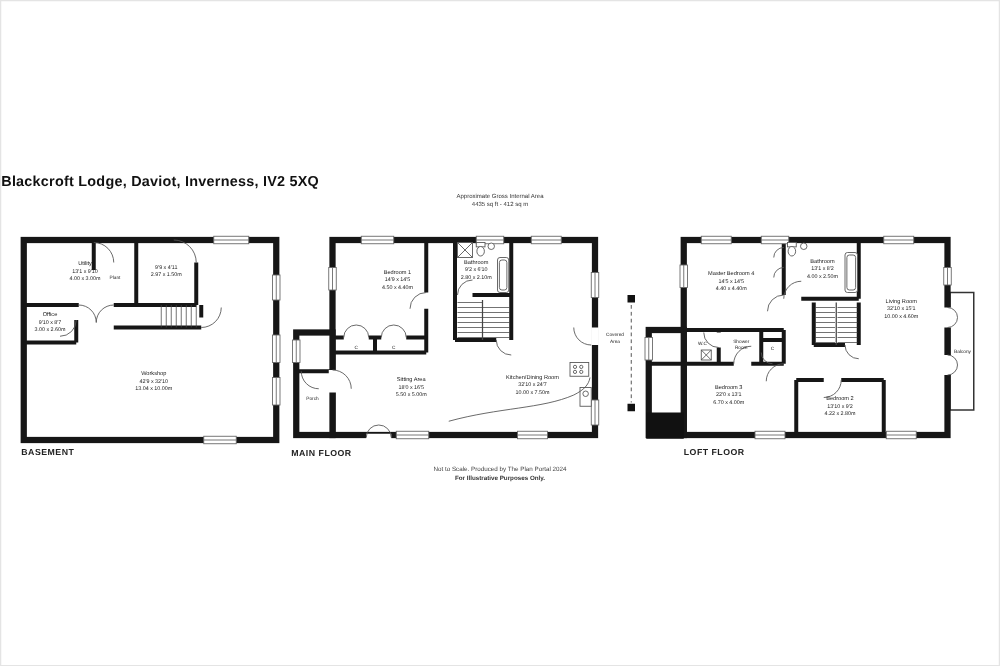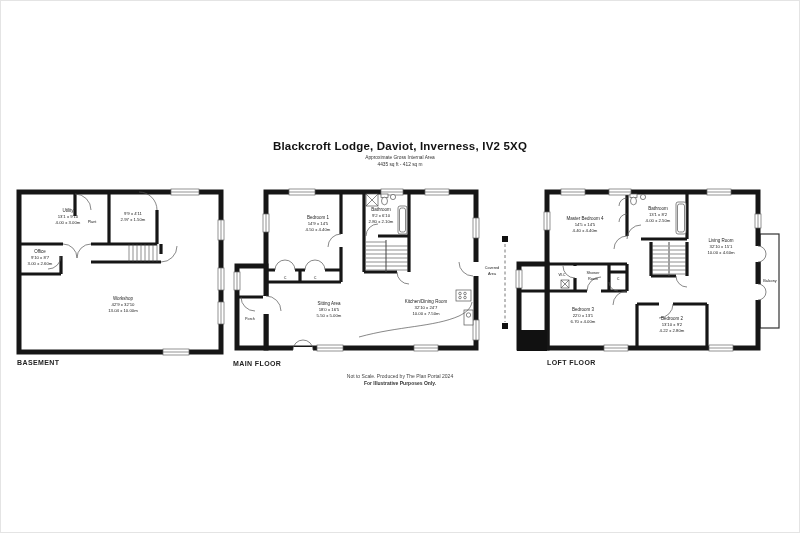--- a/index.html
+++ b/index.html
@@ -1,18 +1,18 @@
 <!DOCTYPE html>
 <html><head>
 <meta charset="utf-8">
 <style>
   html,body{margin:0;padding:0;background:#fff;}
   .page{position:relative;width:800px;height:533px;background:#fff;border:1px solid #e4e4e4;
         box-sizing:border-box;font-family:"Liberation Sans",sans-serif;overflow:hidden;}
-  .title{position:absolute;top:139px;left:0;width:100%;text-align:center;
+  .title{position:absolute;top:139px;left:0;width:100%;text-align:left;
          font-size:11.5px;font-weight:bold;color:#111;letter-spacing:.2px;}
   .sub1{position:absolute;top:154px;left:0;width:100%;text-align:center;font-size:4.8px;color:#333;}
   .sub2{position:absolute;top:161px;left:0;width:100%;text-align:center;font-size:4.8px;color:#333;}
   .floor-label{position:absolute;font-size:7px;font-weight:bold;color:#222;letter-spacing:.4px;}
   .fl-basement{left:16px;top:358px;}
   .fl-main{left:232px;top:359px;}
   .fl-loft{left:546px;top:358px;}
   .foot1{position:absolute;top:372px;left:0;width:100%;text-align:center;font-size:5px;color:#444;}
   .foot2{position:absolute;top:379px;left:0;width:100%;text-align:center;font-size:5px;font-weight:bold;color:#333;}
   svg{position:absolute;overflow:visible;}

